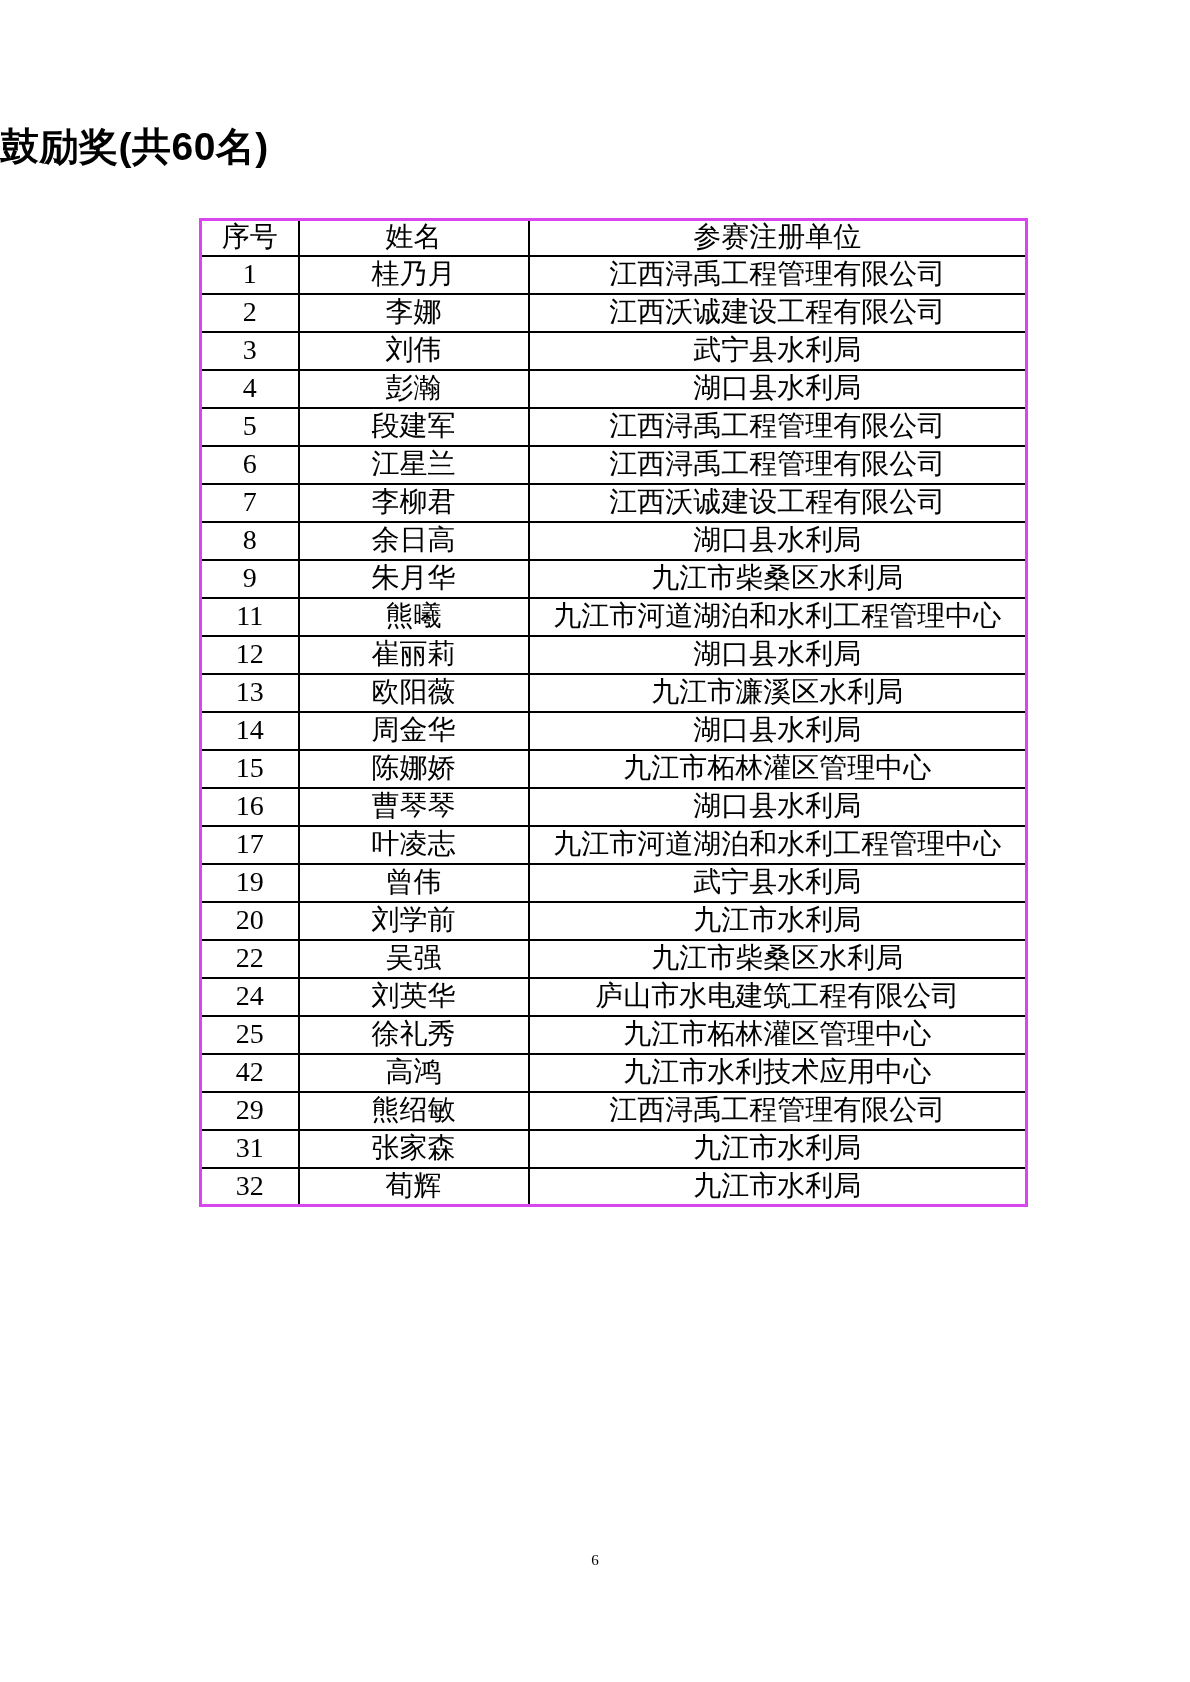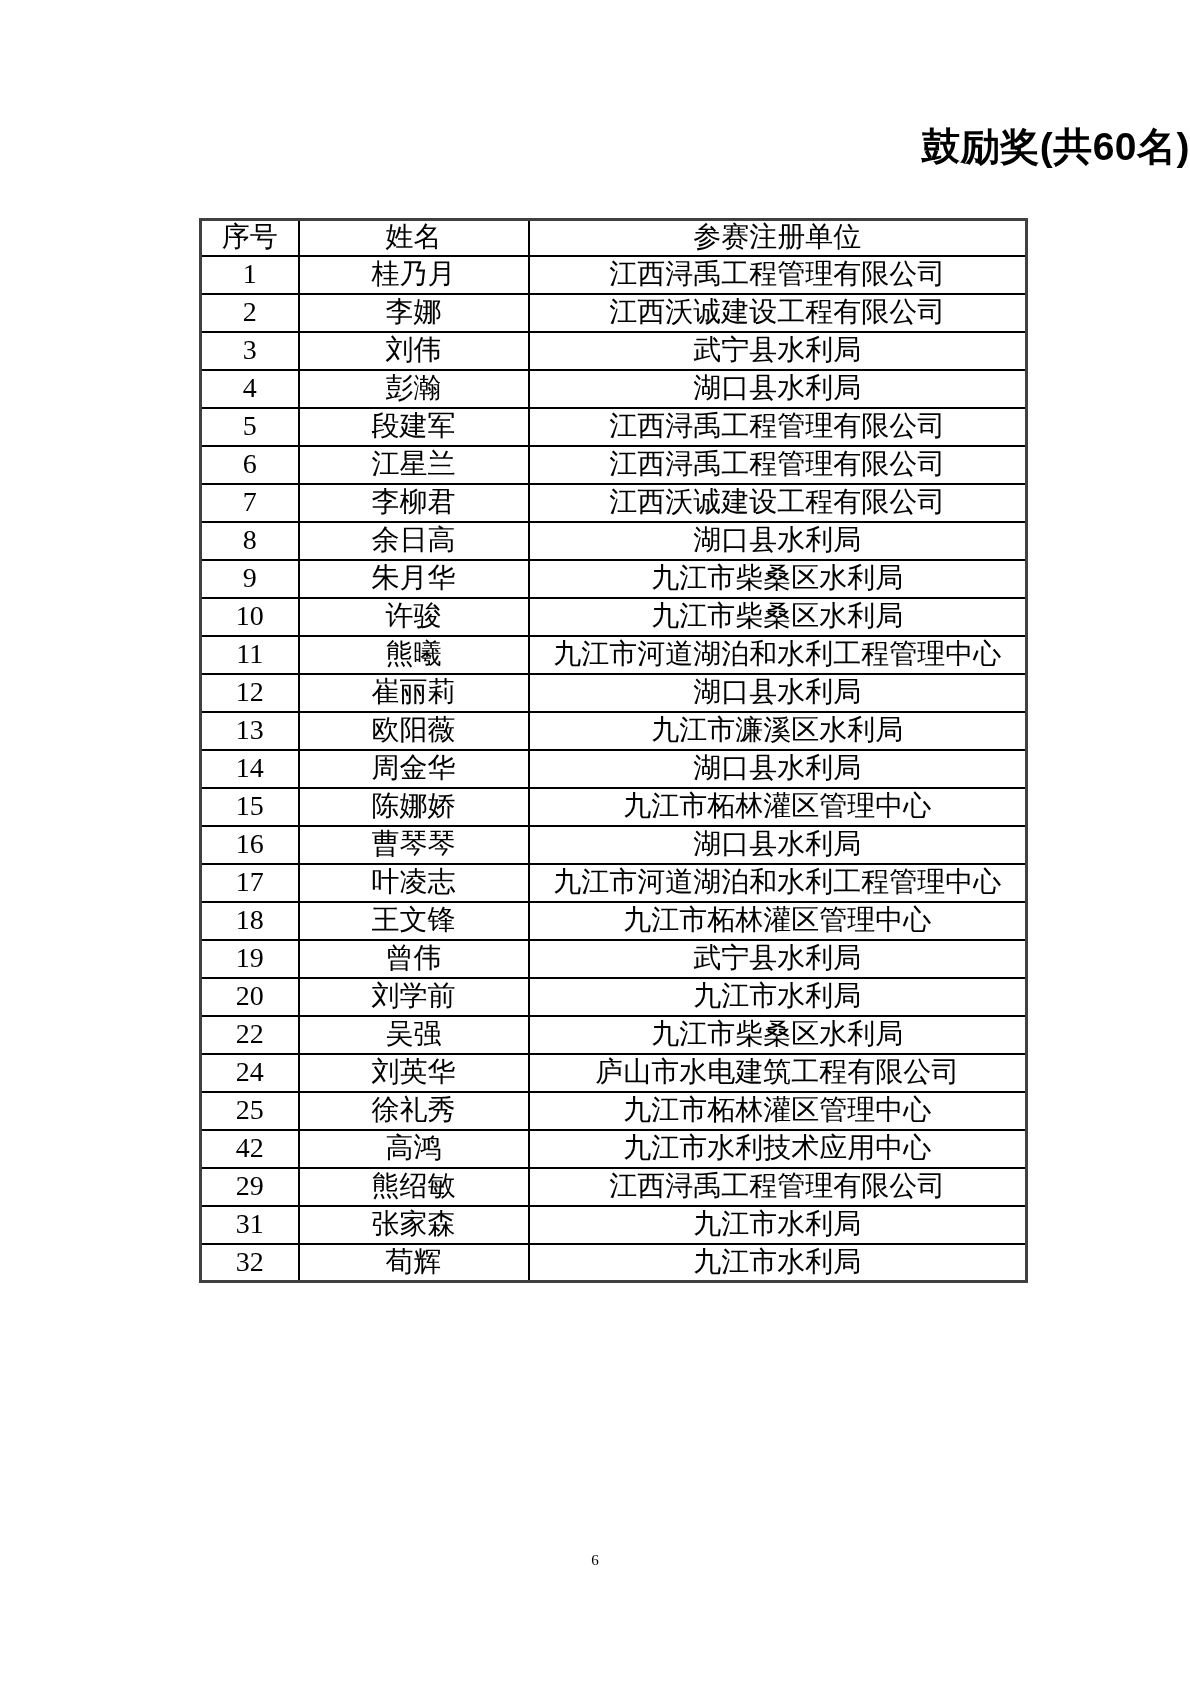--- a/index.html
+++ b/index.html
@@ -15,34 +15,34 @@
     color: #000000;
     font-family: "Liberation Serif", "DejaVu Serif", serif;
     overflow: hidden;
   }
   .title {
     position: absolute;
     top: 120px;
     left: 0;
     width: 100%;
     margin: 0;
-    text-align: right;
+    text-align: left;
     font-size: 39px;
     font-weight: bold;
     font-family: "Liberation Sans", "DejaVu Sans", sans-serif;
     letter-spacing: 0.5px;
   }
   table.award-table {
     position: absolute;
     top: 218px;
     left: 199px;
     width: 826px;
     border-collapse: collapse;
     table-layout: fixed;
-    border: 3px solid #404040;
+    border: 3px solid #d946ef;
   }
   .award-table col.c-no   { width: 98px; }
   .award-table col.c-name { width: 230px; }
   .award-table col.c-unit { width: 498px; }
   .award-table th,
   .award-table td {
     border: 2px solid #000000;
     padding: 0;
     text-align: center;
     vertical-align: middle;
@@ -124,25 +124,20 @@
           <td>8</td>
           <td>余日高</td>
           <td>湖口县水利局</td>
         </tr>
         <tr>
           <td>9</td>
           <td>朱月华</td>
           <td>九江市柴桑区水利局</td>
         </tr>
         <tr>
-          <td>10</td>
-          <td>许骏</td>
-          <td>九江市柴桑区水利局</td>
-        </tr>
-        <tr>
           <td>11</td>
           <td>熊曦</td>
           <td>九江市河道湖泊和水利工程管理中心</td>
         </tr>
         <tr>
           <td>12</td>
           <td>崔丽莉</td>
           <td>湖口县水利局</td>
         </tr>
         <tr>
@@ -164,25 +159,20 @@
           <td>16</td>
           <td>曹琴琴</td>
           <td>湖口县水利局</td>
         </tr>
         <tr>
           <td>17</td>
           <td>叶凌志</td>
           <td>九江市河道湖泊和水利工程管理中心</td>
         </tr>
         <tr>
-          <td>18</td>
-          <td>王文锋</td>
-          <td>九江市柘林灌区管理中心</td>
-        </tr>
-        <tr>
           <td>19</td>
           <td>曾伟</td>
           <td>武宁县水利局</td>
         </tr>
         <tr>
           <td>20</td>
           <td>刘学前</td>
           <td>九江市水利局</td>
         </tr>
         <tr>

